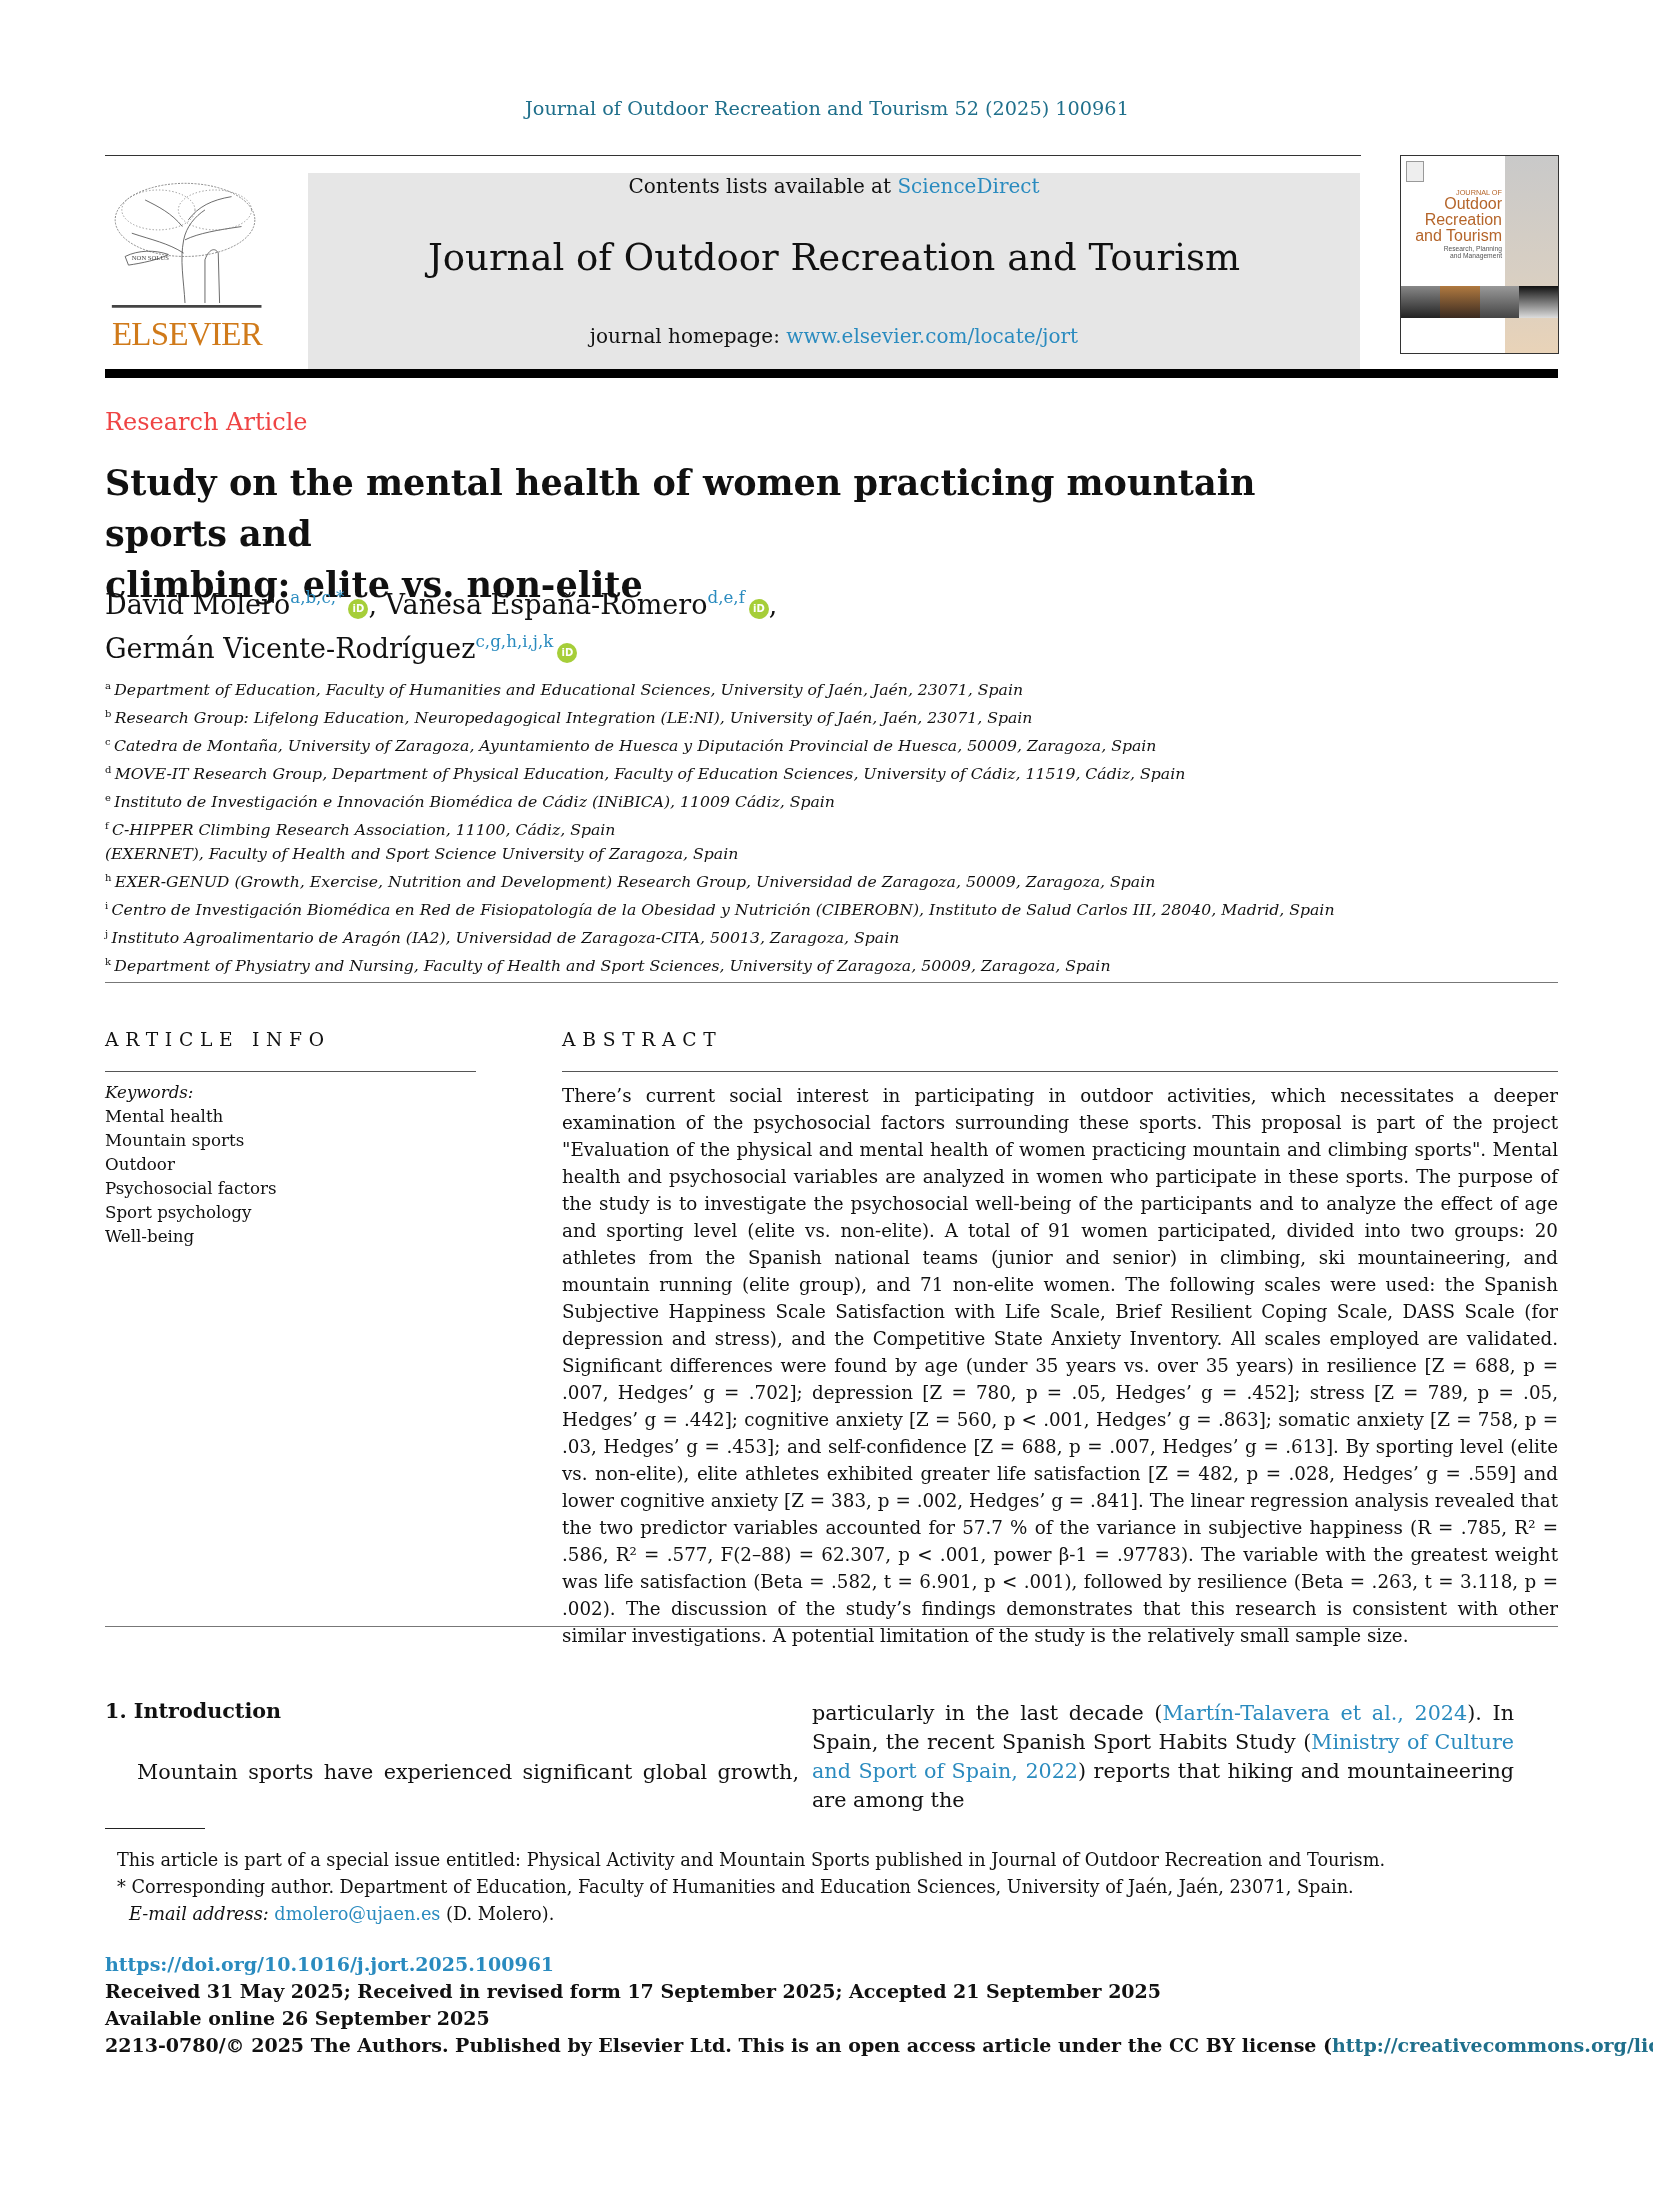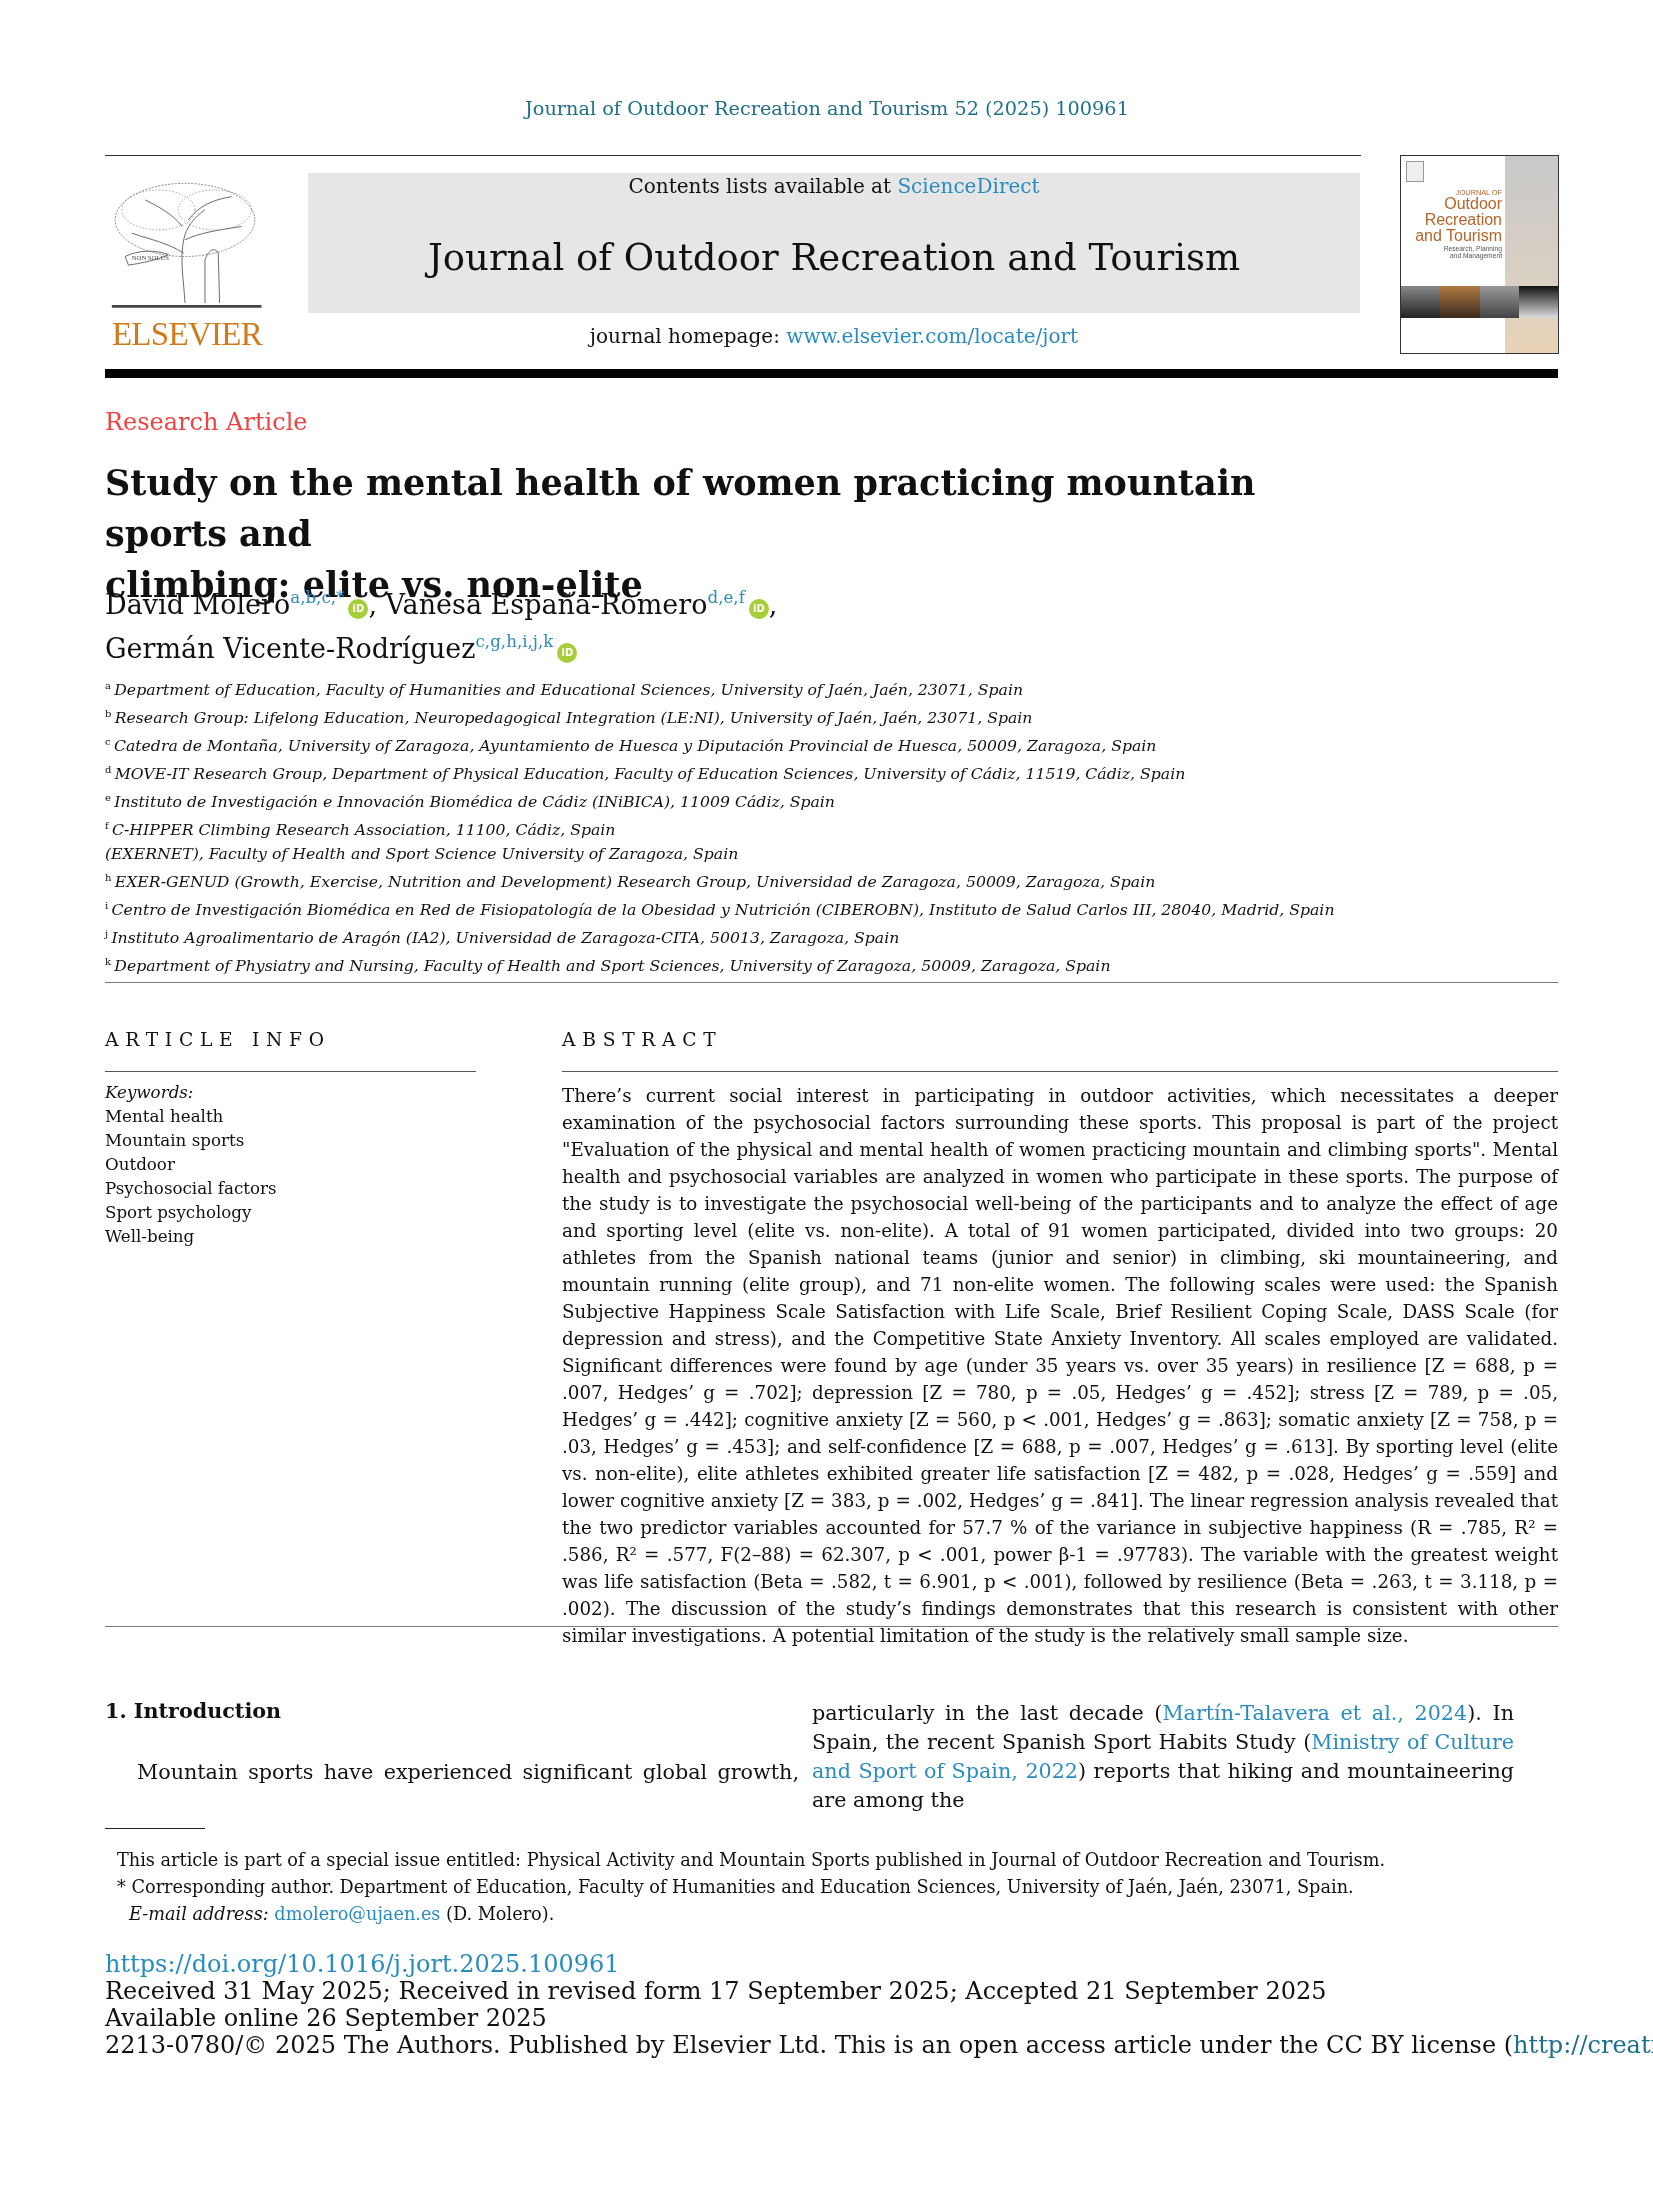--- a/index.html
+++ b/index.html
@@ -9,21 +9,21 @@
   }
   .abs { position: absolute; }
   a, .link { color: #2a8bbf; text-decoration: none; }
   .link-dark { color: #1f6f8b; }
 
   
   .citation { left: 0; width: 1654px; top: 97px; text-align: center; font-size: 19.3px; color: #1f6f8b; }
   .hairline { left: 105px; top: 155px; width: 1256px; height: 1.3px; background: #333; }
   .logo { left: 105px; top: 173px; width: 164px; height: 180px; }
   .logo-word { position: absolute; left: 0; bottom: 0; width: 164px; text-align: center; font-size: 33px; color: #d07a1a; letter-spacing: -0.7px; font-family: "Liberation Serif", serif; }
-  .graybox { left: 308px; top: 173px; width: 1052px; height: 140px; background: #e6e6e6; }
+  .graybox { left: 308px; top: 173px; width: 1052px; height: 196px; background: #e6e6e6; }
   .contents { position: absolute; top: 1.3px; width: 100%; text-align: center; font-size: 20px; color: #111; }
   .jtitle { position: absolute; top: 63px; width: 100%; text-align: center; font-size: 37px; color: #111; }
   .homepage { position: absolute; top: 151px; width: 100%; text-align: center; font-size: 20px; color: #111; }
   .cover { left: 1400px; top: 155px; width: 157px; height: 197px; border: 0.7px solid #333; background: #fff; overflow: hidden; }
   .thickbar { left: 105px; top: 369px; width: 1453px; height: 8.7px; background: #000; }
 
   .article-type { left: 105px; top: 408px; font-size: 24px; color: #ef4444; }
   .title { left: 105px; top: 457px; width: 1200px; font-size: 35px; line-height: 51px; color: #111; font-weight: bold; }
   .authors { left: 105px; top: 579px; font-size: 27px; line-height: 37px; color: #111; }
   .authors sup { font-size: 16.7px; color: #2a8bbf; vertical-align: 10.7px; }
@@ -43,21 +43,21 @@
 
   .intro-heading { left: 105px; top: 1699px; font-size: 20.7px; font-weight: bold; color: #111; }
   .col-left { left: 105px; top: 1758px; width: 694px; font-size: 20.7px; line-height: 29px; text-align: justify; text-align-last: justify; color: #111; }
   .col-right { left: 812px; top: 1699px; width: 702px; font-size: 20.7px; line-height: 29px; text-align: justify; color: #111; }
 
   .fn-rule { left: 105px; top: 1828px; width: 100px; height: 1.3px; background: #222; }
   .footnotes { left: 105px; top: 1847px; width: 1454px; font-size: 17.7px; line-height: 27px; color: #111; }
   .fn-indent { padding-left: 12px; }
   .fn-indent2 { padding-left: 24px; }
 
-  .pubinfo { left: 105px; top: 1951px; width: 1467px; font-size: 24px; line-height: 27px; color: #111; white-space: nowrap; }
+  .pubinfo { left: 105px; top: 1951px; width: 1467px; font-size: 19px; line-height: 27px; color: #111; white-space: nowrap; font-weight: bold; }
 </style>
 </head>
 <body>
 
 <div class="abs citation">Journal of Outdoor Recreation and Tourism 52 (2025) 100961</div>
 <div class="abs hairline"></div>
 
 <div class="abs logo">
   <svg width="164" height="133" viewBox="0 0 246 200" style="position:absolute;left:0;top:6.7px">
     <g stroke="#555" fill="none" stroke-width="1.3">

